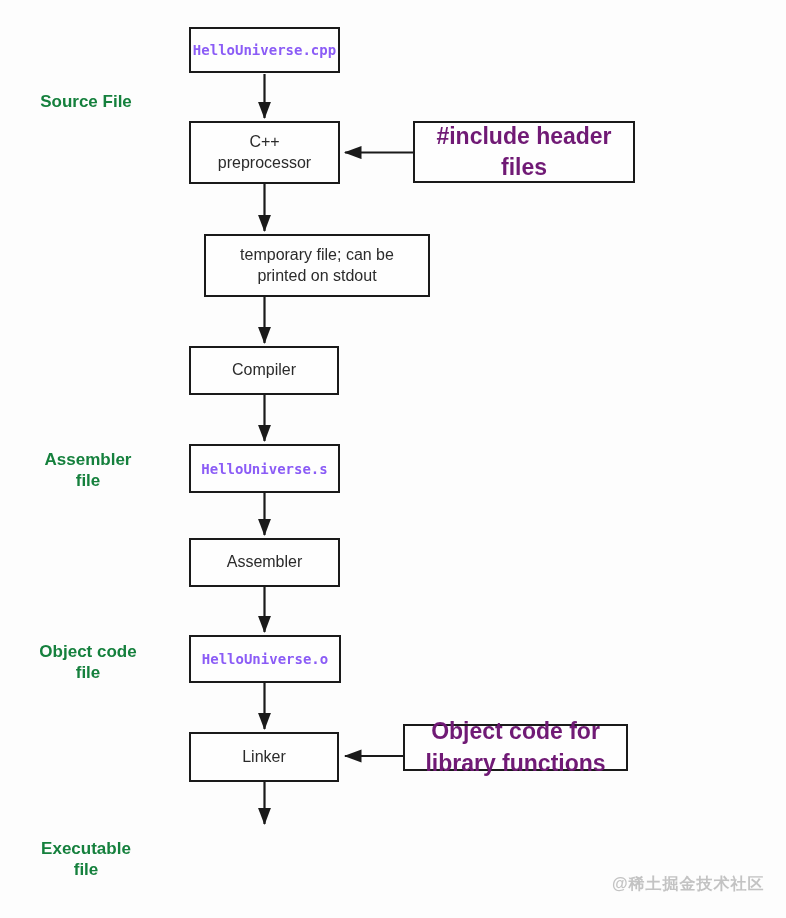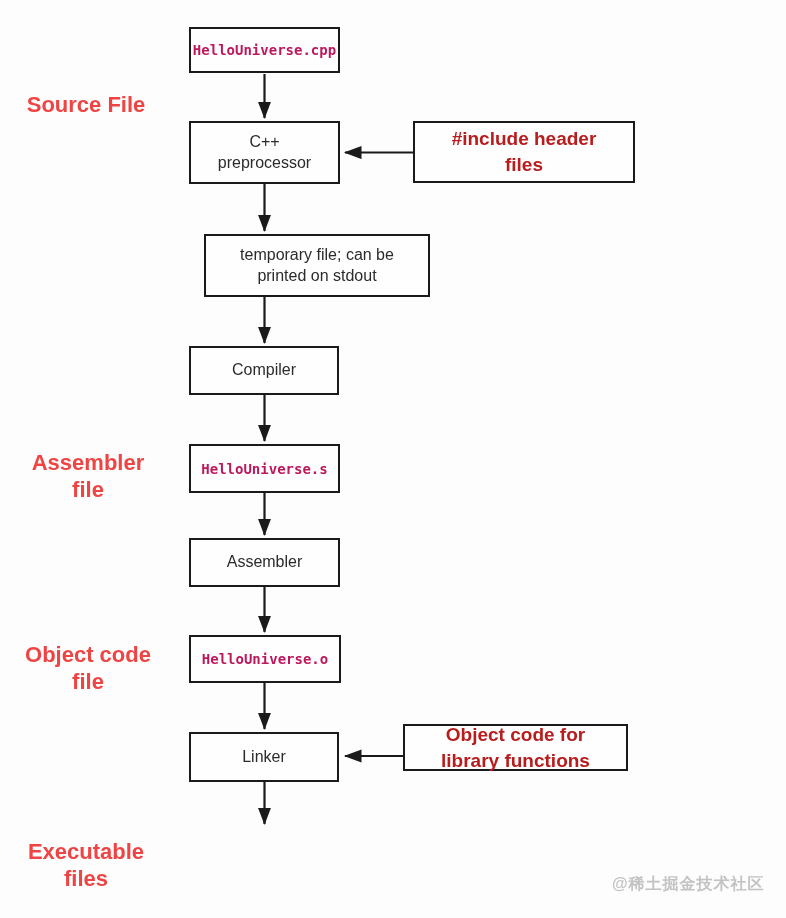--- a/index.html
+++ b/index.html
@@ -31,37 +31,37 @@
     align-items: center;
     justify-content: center;
     text-align: center;
   }
   .box span { white-space: pre-line; }
   .sans { font-size: 16px; color: #2b2b2b; line-height: 1.3; }
   .mono {
     font-family: "DejaVu Sans Mono", "Liberation Mono", monospace;
     font-weight: bold;
     font-size: 14px;
-    color: #be185d;
+    color: #8b5cf6;
   }
   .callout {
     font-weight: bold;
-    font-size: 19px;
-    color: #b91c1c;
+    font-size: 23px;
+    color: #701a75;
     border-width: 2.5px;
     line-height: 1.35;
   }
   .side-label {
     position: absolute;
     font-weight: bold;
-    font-size: 22px;
+    font-size: 17px;
     line-height: 1.22;
     text-align: center;
     white-space: pre-line;
-    color: #ef4444;
+    color: #15803d;
   }
   .watermark {
     position: absolute;
     left: 612px;
     top: 874px;
     font-size: 16px;
     letter-spacing: 1px;
     color: #c3c3c3;
     font-weight: bold;
   }
@@ -133,17 +133,17 @@
 library functions</span>
   </div>
 
 
   <div class="side-label" style="left:16px; top:92px;  width:140px;">Source File</div>
   <div class="side-label" style="left:18px; top:450px; width:140px;">Assembler
 file</div>
   <div class="side-label" style="left:10px; top:642px; width:156px;">Object code
 file</div>
   <div class="side-label" style="left:16px; top:839px; width:140px;">Executable
-files</div>
+file</div>
 
   <div class="watermark">@稀土掘金技术社区</div>
 
 </div>
 
 </body></html>

